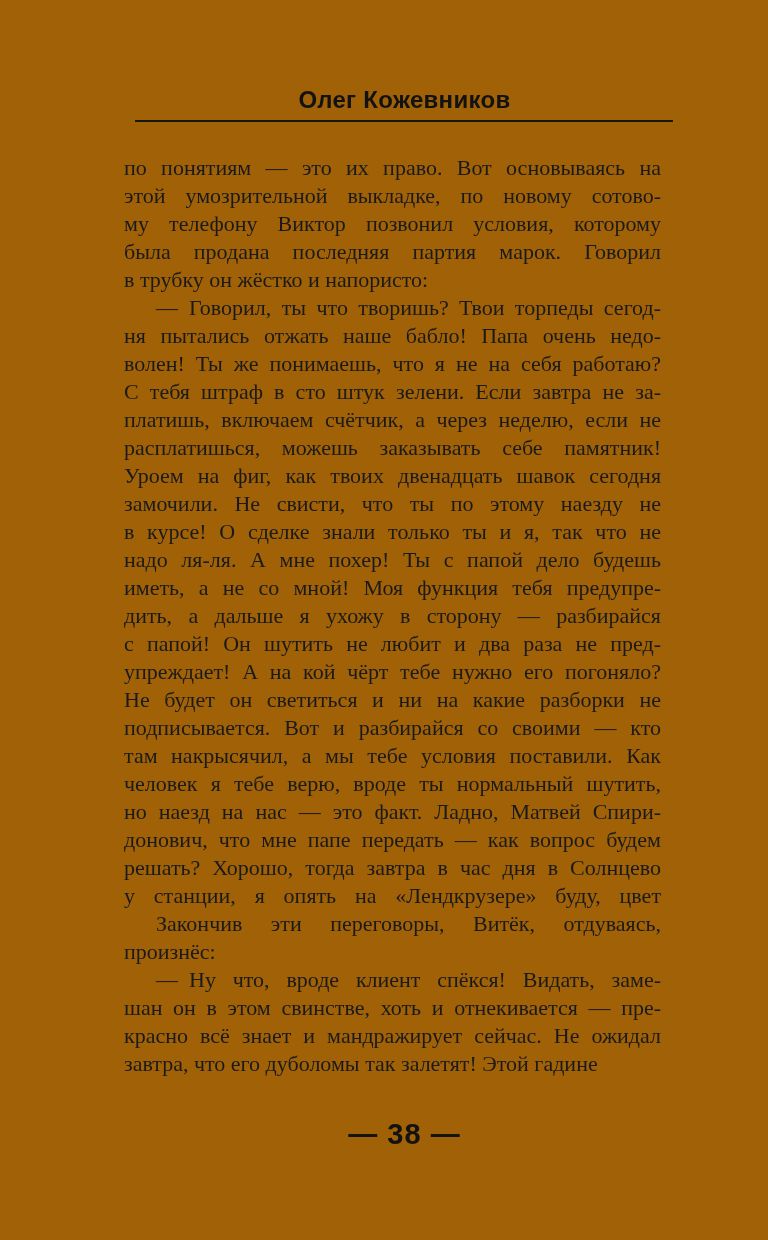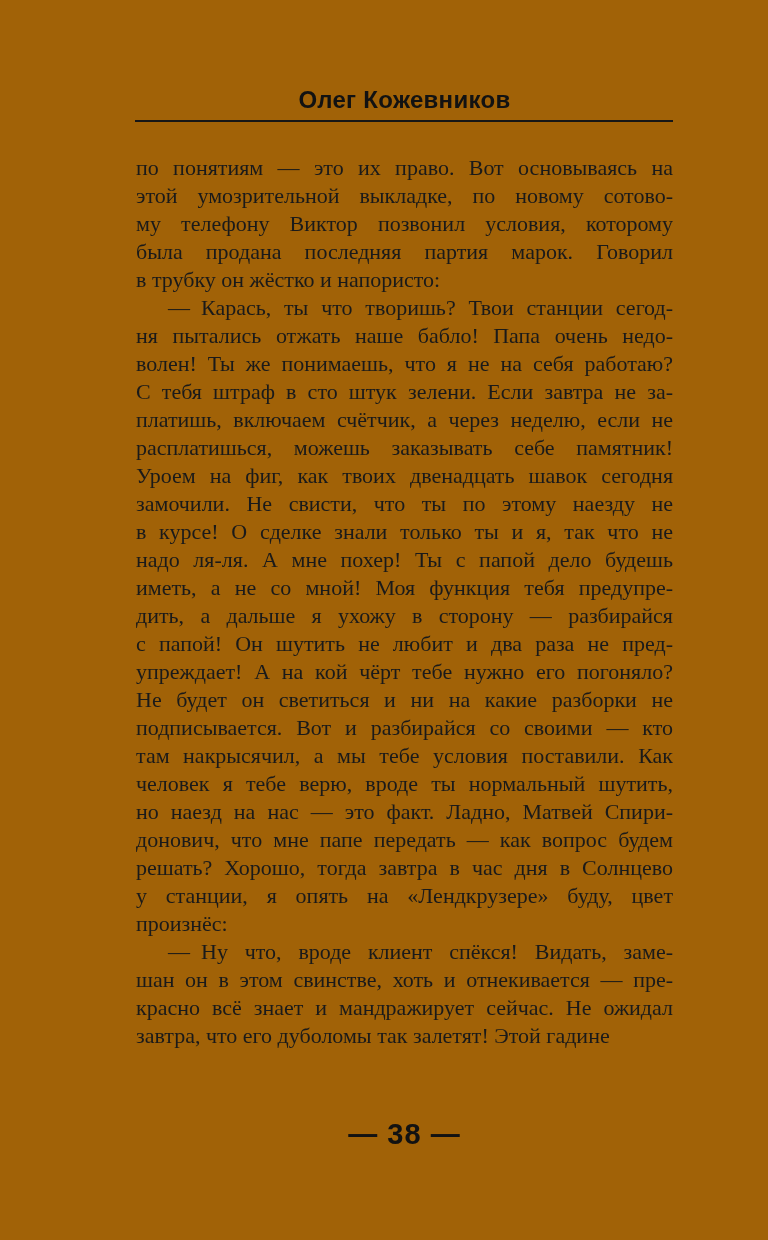--- a/index.html
+++ b/index.html
@@ -35,21 +35,21 @@
     position: absolute;
     top: 120px;
     left: 135px;
     width: 538px;
     height: 2px;
     background: #161616;
   }
   .body-text {
     position: absolute;
     top: 154px;
-    left: 136px;
+    left: 124px;
     width: 537px;
     font-family: "Liberation Serif", serif;
     font-size: 22px;
     line-height: 28px;
     color: #1a1a1a;
   }
   .paragraph { margin: 0; }
   .line {
     text-align: justify;
     text-align-last: justify;
@@ -88,21 +88,21 @@
 
   <div class="body-text">
       <div class="paragraph">
         <div class="line">по понятиям — это их право. Вот основываясь на</div>
         <div class="line">этой умозрительной выкладке, по новому сотово-</div>
         <div class="line">му телефону Виктор позвонил условия, которому</div>
         <div class="line">была продана последняя партия марок. Говорил</div>
         <div class="line last">в трубку он жёстко и напористо:</div>
       </div>
       <div class="paragraph">
-        <div class="line indent">— Карась, ты что творишь? Твои станции сегод-</div>
+        <div class="line indent">— Говорил, ты что творишь? Твои торпеды сегод-</div>
         <div class="line">ня пытались отжать наше бабло! Папа очень недо-</div>
         <div class="line">волен! Ты же понимаешь, что я не на себя работаю?</div>
         <div class="line">С тебя штраф в сто штук зелени. Если завтра не за-</div>
         <div class="line">платишь, включаем счётчик, а через неделю, если не</div>
         <div class="line">расплатишься, можешь заказывать себе памятник!</div>
         <div class="line">Уроем на фиг, как твоих двенадцать шавок сегодня</div>
         <div class="line">замочили. Не свисти, что ты по этому наезду не</div>
         <div class="line">в курсе! О сделке знали только ты и я, так что не</div>
         <div class="line">надо ля-ля. А мне похер! Ты с папой дело будешь</div>
         <div class="line">иметь, а не со мной! Моя функция тебя предупре-</div>
@@ -112,20 +112,21 @@
         <div class="line">Не будет он светиться и ни на какие разборки не</div>
         <div class="line">подписывается. Вот и разбирайся со своими — кто</div>
         <div class="line">там накрысячил, а мы тебе условия поставили. Как</div>
         <div class="line">человек я тебе верю, вроде ты нормальный шутить,</div>
         <div class="line">но наезд на нас — это факт. Ладно, Матвей Спири-</div>
         <div class="line">донович, что мне папе передать — как вопрос будем</div>
         <div class="line">решать? Хорошо, тогда завтра в час дня в Солнцево</div>
         <div class="line">у станции, я опять на «Лендкрузере» буду, цвет</div>
       </div>
       <div class="paragraph">
+        <div class="line indent">Закончив эти переговоры, Витёк, отдуваясь,</div>
         <div class="line last">произнёс:</div>
       </div>
       <div class="paragraph">
         <div class="line indent">— Ну что, вроде клиент спёкся! Видать, заме-</div>
         <div class="line">шан он в этом свинстве, хоть и отнекивается — пре-</div>
         <div class="line">красно всё знает и мандражирует сейчас. Не ожидал</div>
         <div class="line last">завтра, что его дуболомы так залетят! Этой гадине</div>
       </div>
     </div>
 

